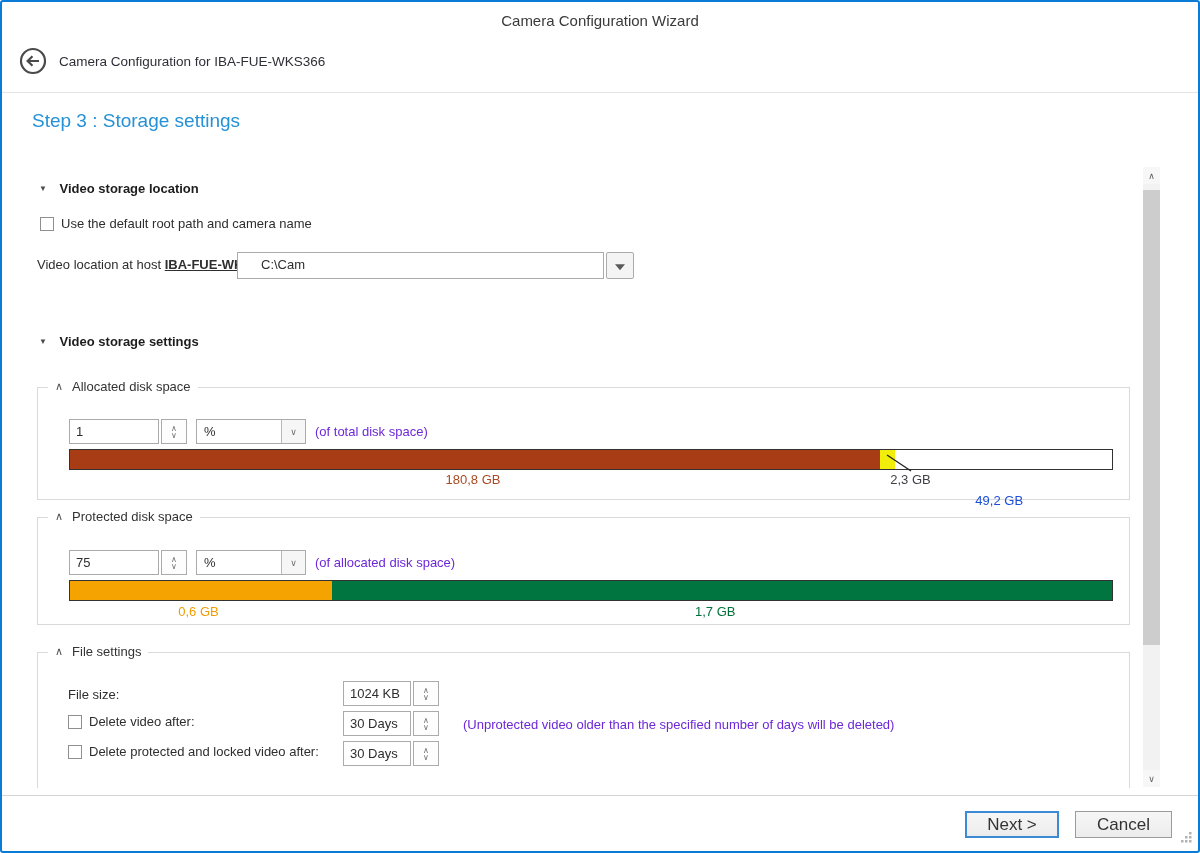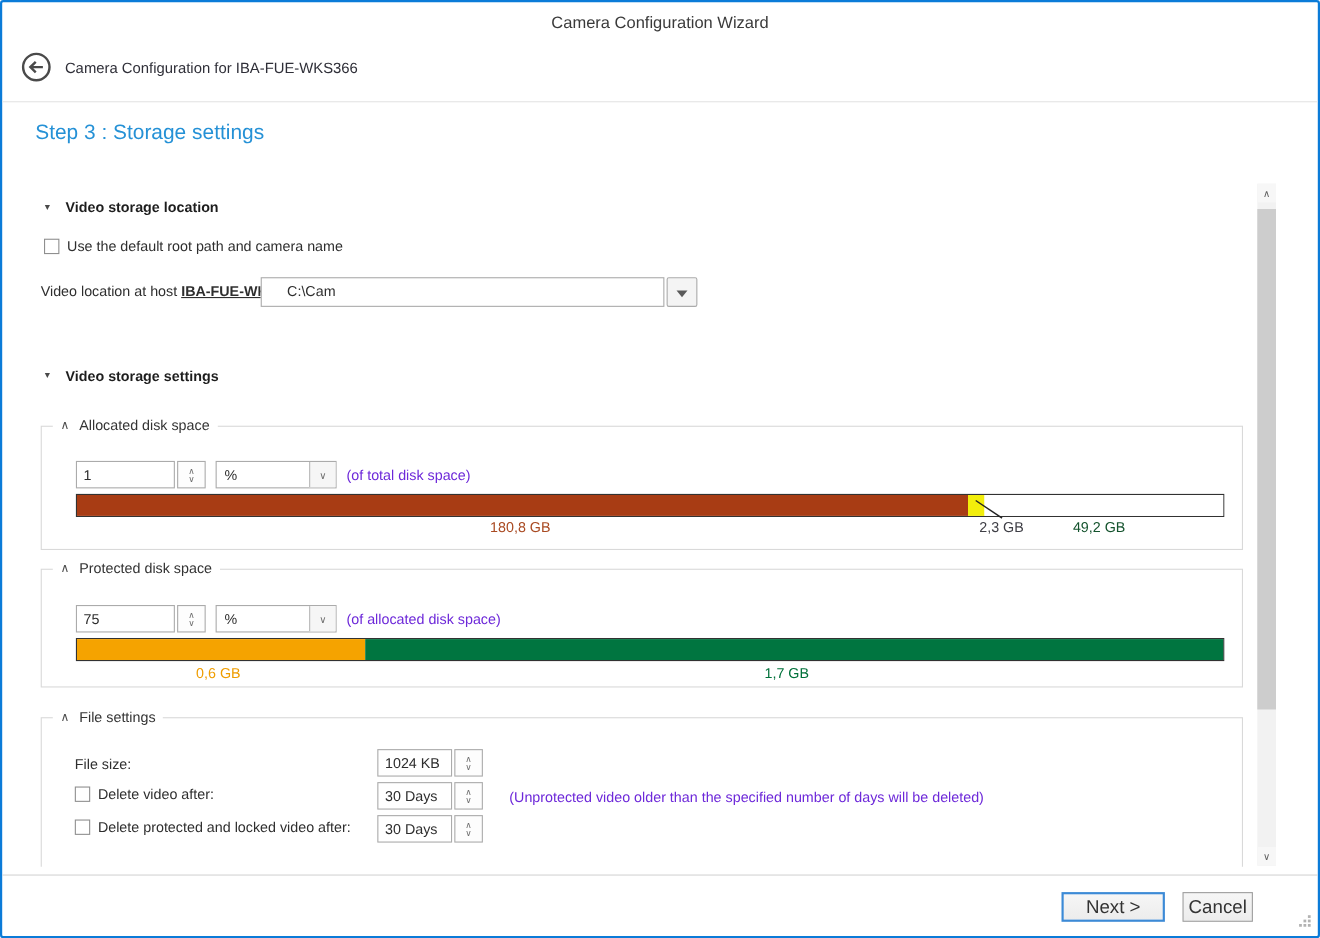--- a/index.html
+++ b/index.html
@@ -69,21 +69,21 @@
   .sb-arrow { position:absolute; left:0; width:17px; height:17px; background:#f7f7f7; color:#5f5f5f;
               font-size:9px; display:flex; align-items:center; justify-content:center; }
   .sb-up { top:0; } .sb-down { bottom:0; }
   .sb-thumb { position:absolute; left:0; top:23px; width:17px; height:455px; background:#cdcdcd; }
 
   
   .footer-sep { position:absolute; top:793px; left:0; right:0; height:1px; background:#d4d4d4; }
   .btn { position:absolute; top:809px; height:27px; background:linear-gradient(#f6f6f6,#ececec);
          font-family:"Liberation Sans", sans-serif; font-size:17px; color:#333; cursor:pointer; }
   .btn-next { left:963px; width:94px; border:2px solid #3c8ad6; }
-  .btn-cancel { left:1073px; width:64px; border:1px solid #9b9b9b; }
+  .btn-cancel { left:1073px; width:97px; border:1px solid #9b9b9b; }
   .grip { position:absolute; right:5px; bottom:4px; }
 </style>
 </head>
 <body>
 
 <div class="window" style="border-color: rgb(11, 123, 216);">
 
   <div class="titlebar">Camera Configuration Wizard</div>
 
   <button class="back-btn">
@@ -148,21 +148,21 @@
         <div class="seg" style="width: 77.7%; background-color: rgb(168, 60, 20);"></div>
         <div class="seg" style="width: 1.5%; background-color: rgb(242, 238, 11);"></div>
         <div class="seg" style="width: 20.8%; background-color: rgb(255, 255, 255);"></div>
       </div>
       <svg class="leader" style="left:848px; top:66px;" width="30" height="20">
         <line x1="1" y1="1" x2="25" y2="17" stroke="#222" stroke-width="1.3"></line>
       </svg>
       <div class="bar-labels" style="left:31px; top:84px; width:1044px;">
         <span style="left: 38.7%; color: rgb(169, 74, 34);">180,8 GB</span>
         <span style="left: 80.6%; color: rgb(63, 63, 70);">2,3 GB</span>
-        <span style="left: 89.1%; color: #14532d;">49,2 GB</span>
+        <span style="left: 89.1%; color: #1d4ed8; margin-top: 21px;">49,2 GB</span>
       </div>
     </div>
 
     <div class="group" style="top:360px; height:108px;">
       <div class="legend">
         <span class="chev">∧</span>
         <span>Protected disk space</span>
       </div>
       <div class="spin" style="left:31px; top:32px;">
         <div class="spin-text">75</div>

